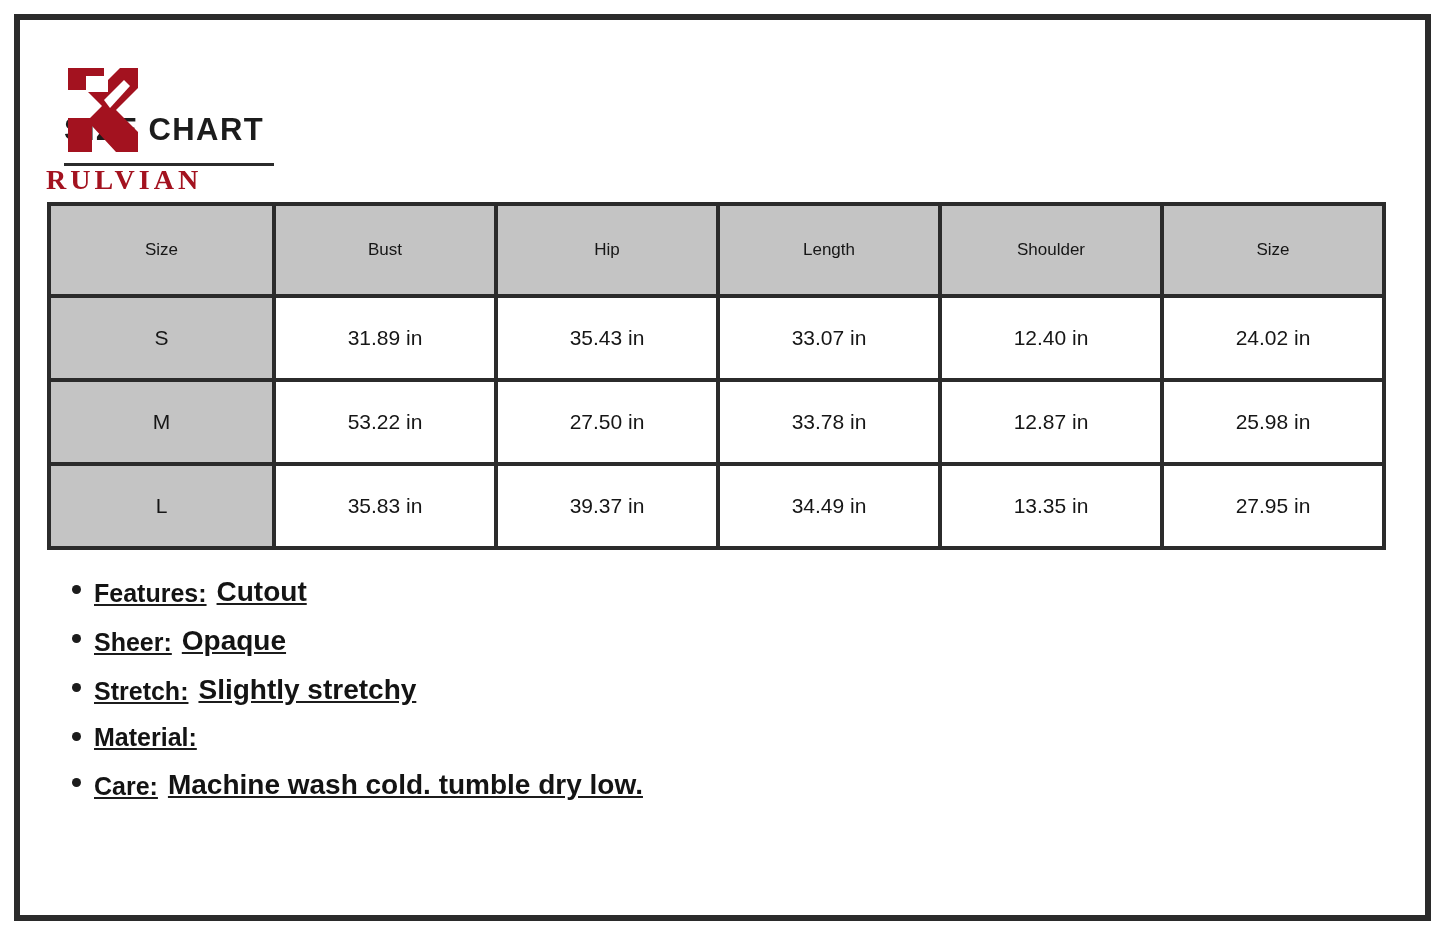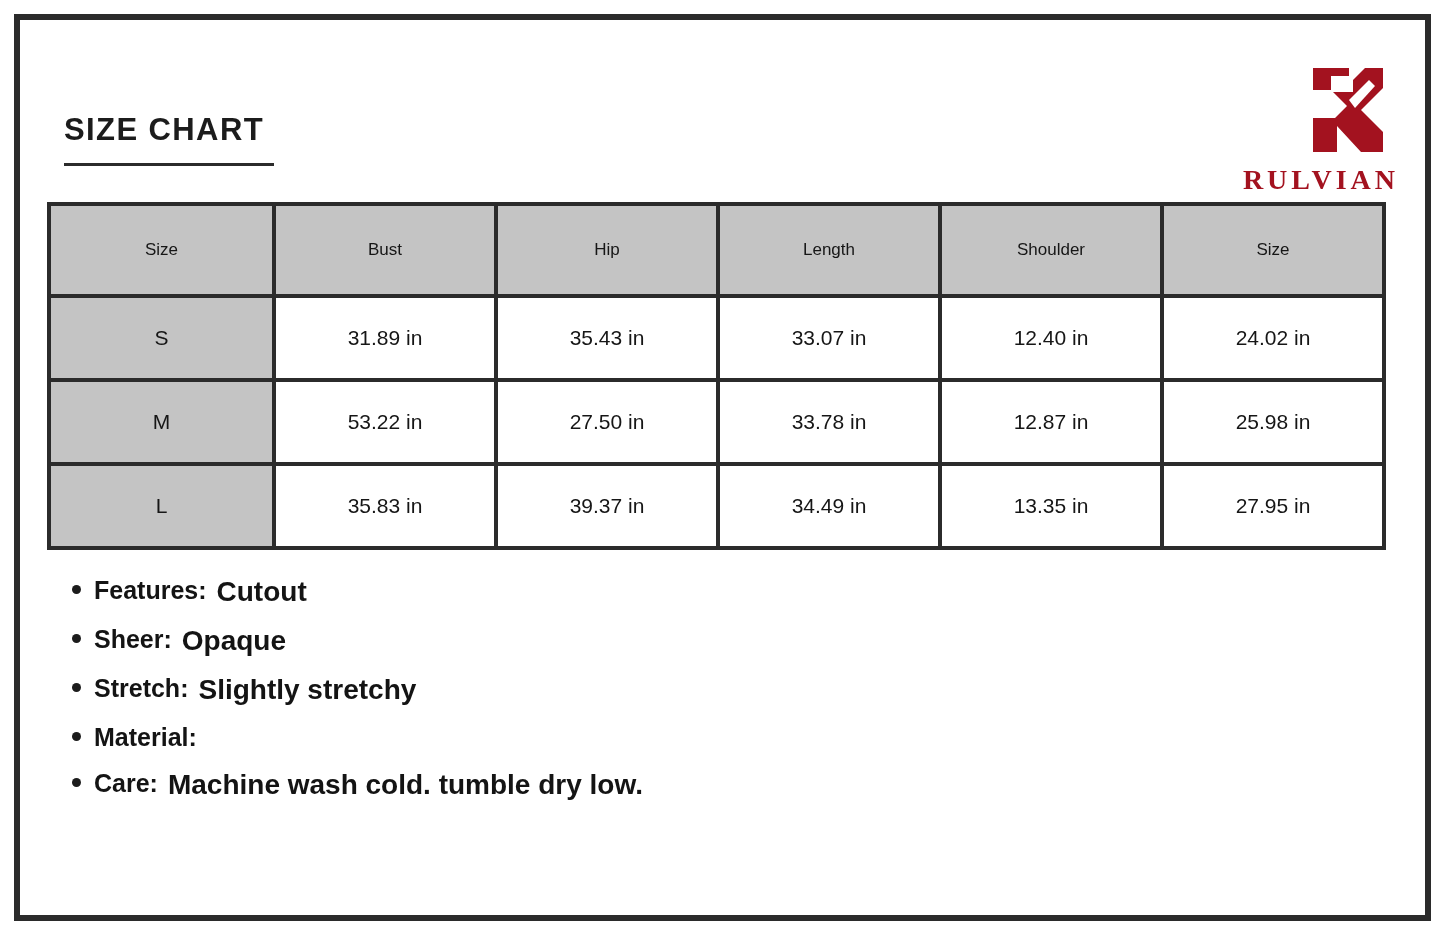--- a/index.html
+++ b/index.html
@@ -60,21 +60,21 @@
     height: 3px;
     background: #2b2b2b;
   }
   .brand {
     position: absolute;
     left: 0;
     right: 0;
     top: 18px;
     display: flex;
     flex-direction: column;
-    align-items: flex-end;
+    align-items: flex-start;
   }
   .brand-mark {
     width: 108px;
     height: 96px;
     display: block;
   }
   .brand-name {
     margin-top: 6px;
     font-size: 28px;
     font-weight: bold;
@@ -120,24 +120,25 @@
   col.c-data   { width: 222px; }
 
   
   .details {
     margin: 26px 0 0 22px;
     list-style: none;
     padding: 0;
   }
   .details li {
     display: flex;
-    align-items: flex-start;
+    align-items: flex-end;
     margin-bottom: 17px;
     position: relative;
     padding-left: 26px;
+    text-decoration: underline;
   }
   .details li::before {
     content: "";
     position: absolute;
     left: 4px;
     top: 9px;
     width: 9px;
     height: 9px;
     border-radius: 50%;
     background: #1c1c1c;

